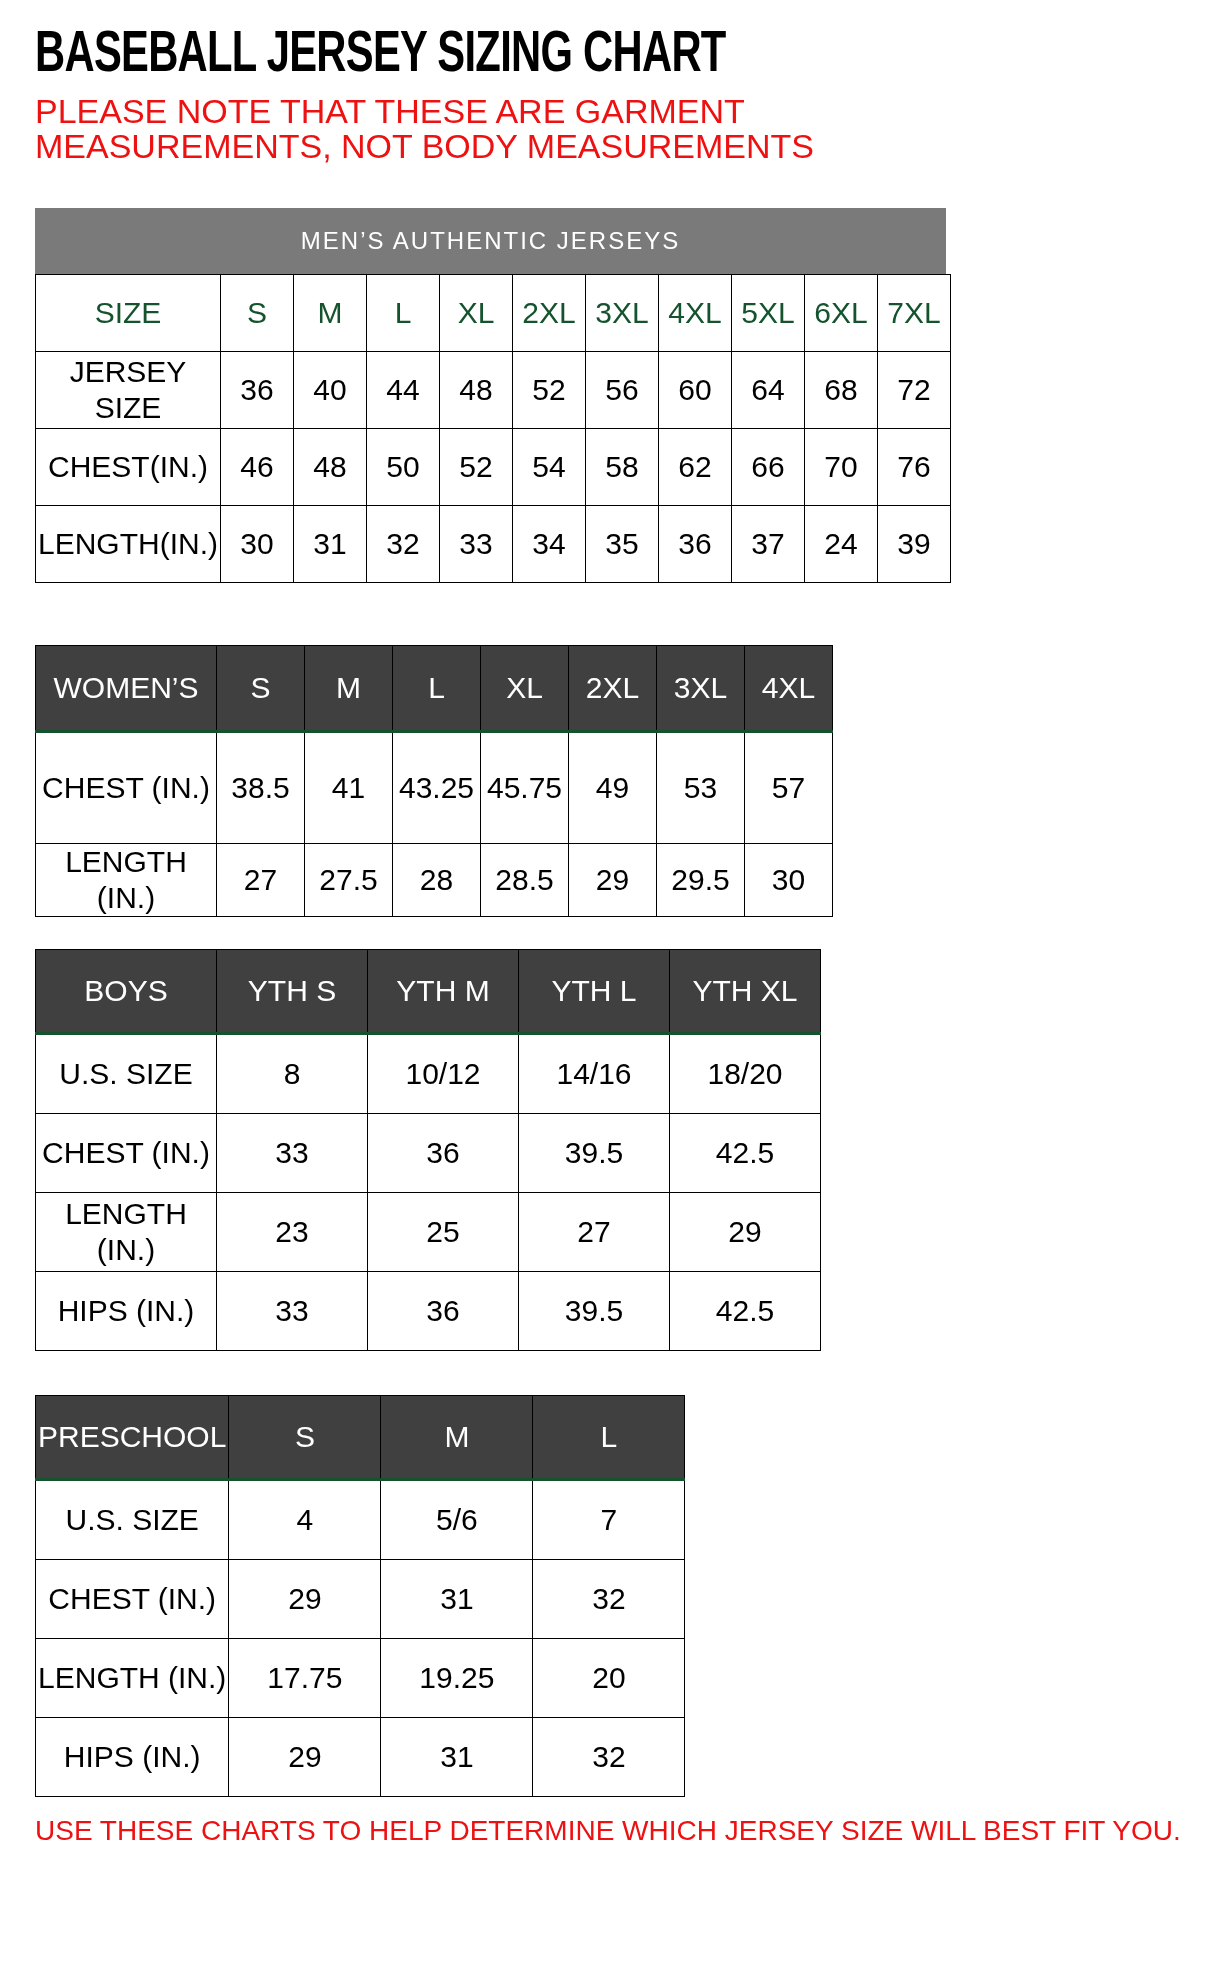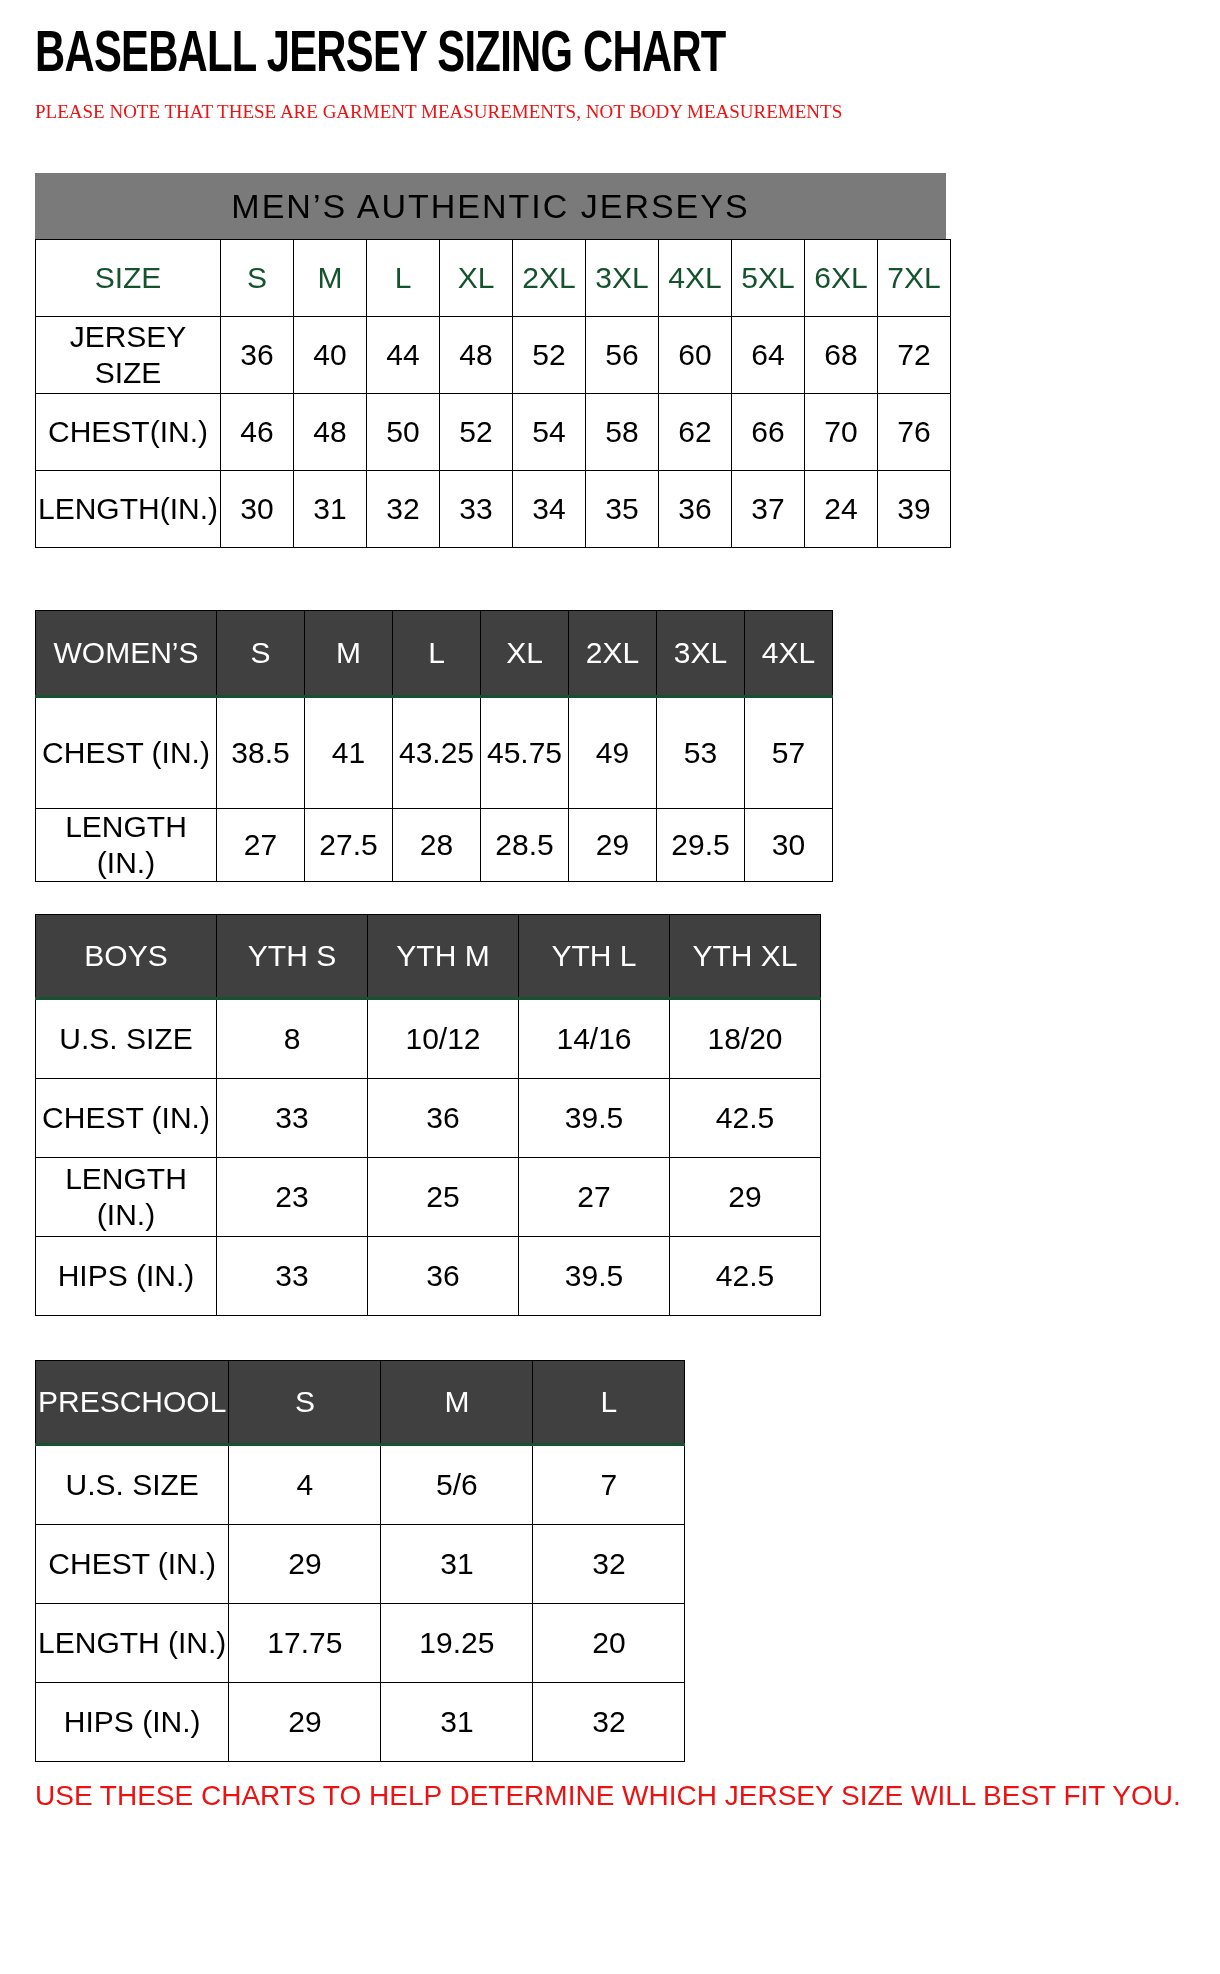--- a/index.html
+++ b/index.html
@@ -18,24 +18,23 @@
     font-weight:bold;
     letter-spacing:-1px;
     transform:scaleX(0.72);
     transform-origin:left center;
     white-space:nowrap;
     line-height:62px;
   }
   .note{
     margin-top:12px;
     width:900px;
-    font-size:19px;
+    font-size:34px;
     line-height:35px;
     color:#ee1111;
-    font-family:Liberation Serif, serif;
   }
 
   
   .tblwrap{margin-top:0;}
   .tblwrap table{
     border-collapse:collapse;
     table-layout:fixed;
   }
   .tblwrap th,.tblwrap td{
     border:1px solid #000;
@@ -51,22 +50,22 @@
   .gray-head th{
     background:#404040;
     color:#ffffff;
     border-bottom:3px solid #14532d;
   }
 
   
   .mens{margin-top:44px;}
   .mens .banner{
     width:911px;height:66px;
-    background:#7a7a7a;color:#000000;
-    font-size:34px;letter-spacing:2px;
+    background:#7a7a7a;color:#ffffff;
+    font-size:24px;letter-spacing:2px;
     display:flex;align-items:center;justify-content:center;
   }
   .mens col.label-col{width:181px}
   .mens col.val-col{width:73px}
   .mens th{background:#fff;color:#14532d;height:76px;}
   .mens td{height:76px;}
 
   
   .womens{margin-top:62px;}
   .womens col.label-col{width:181px}

